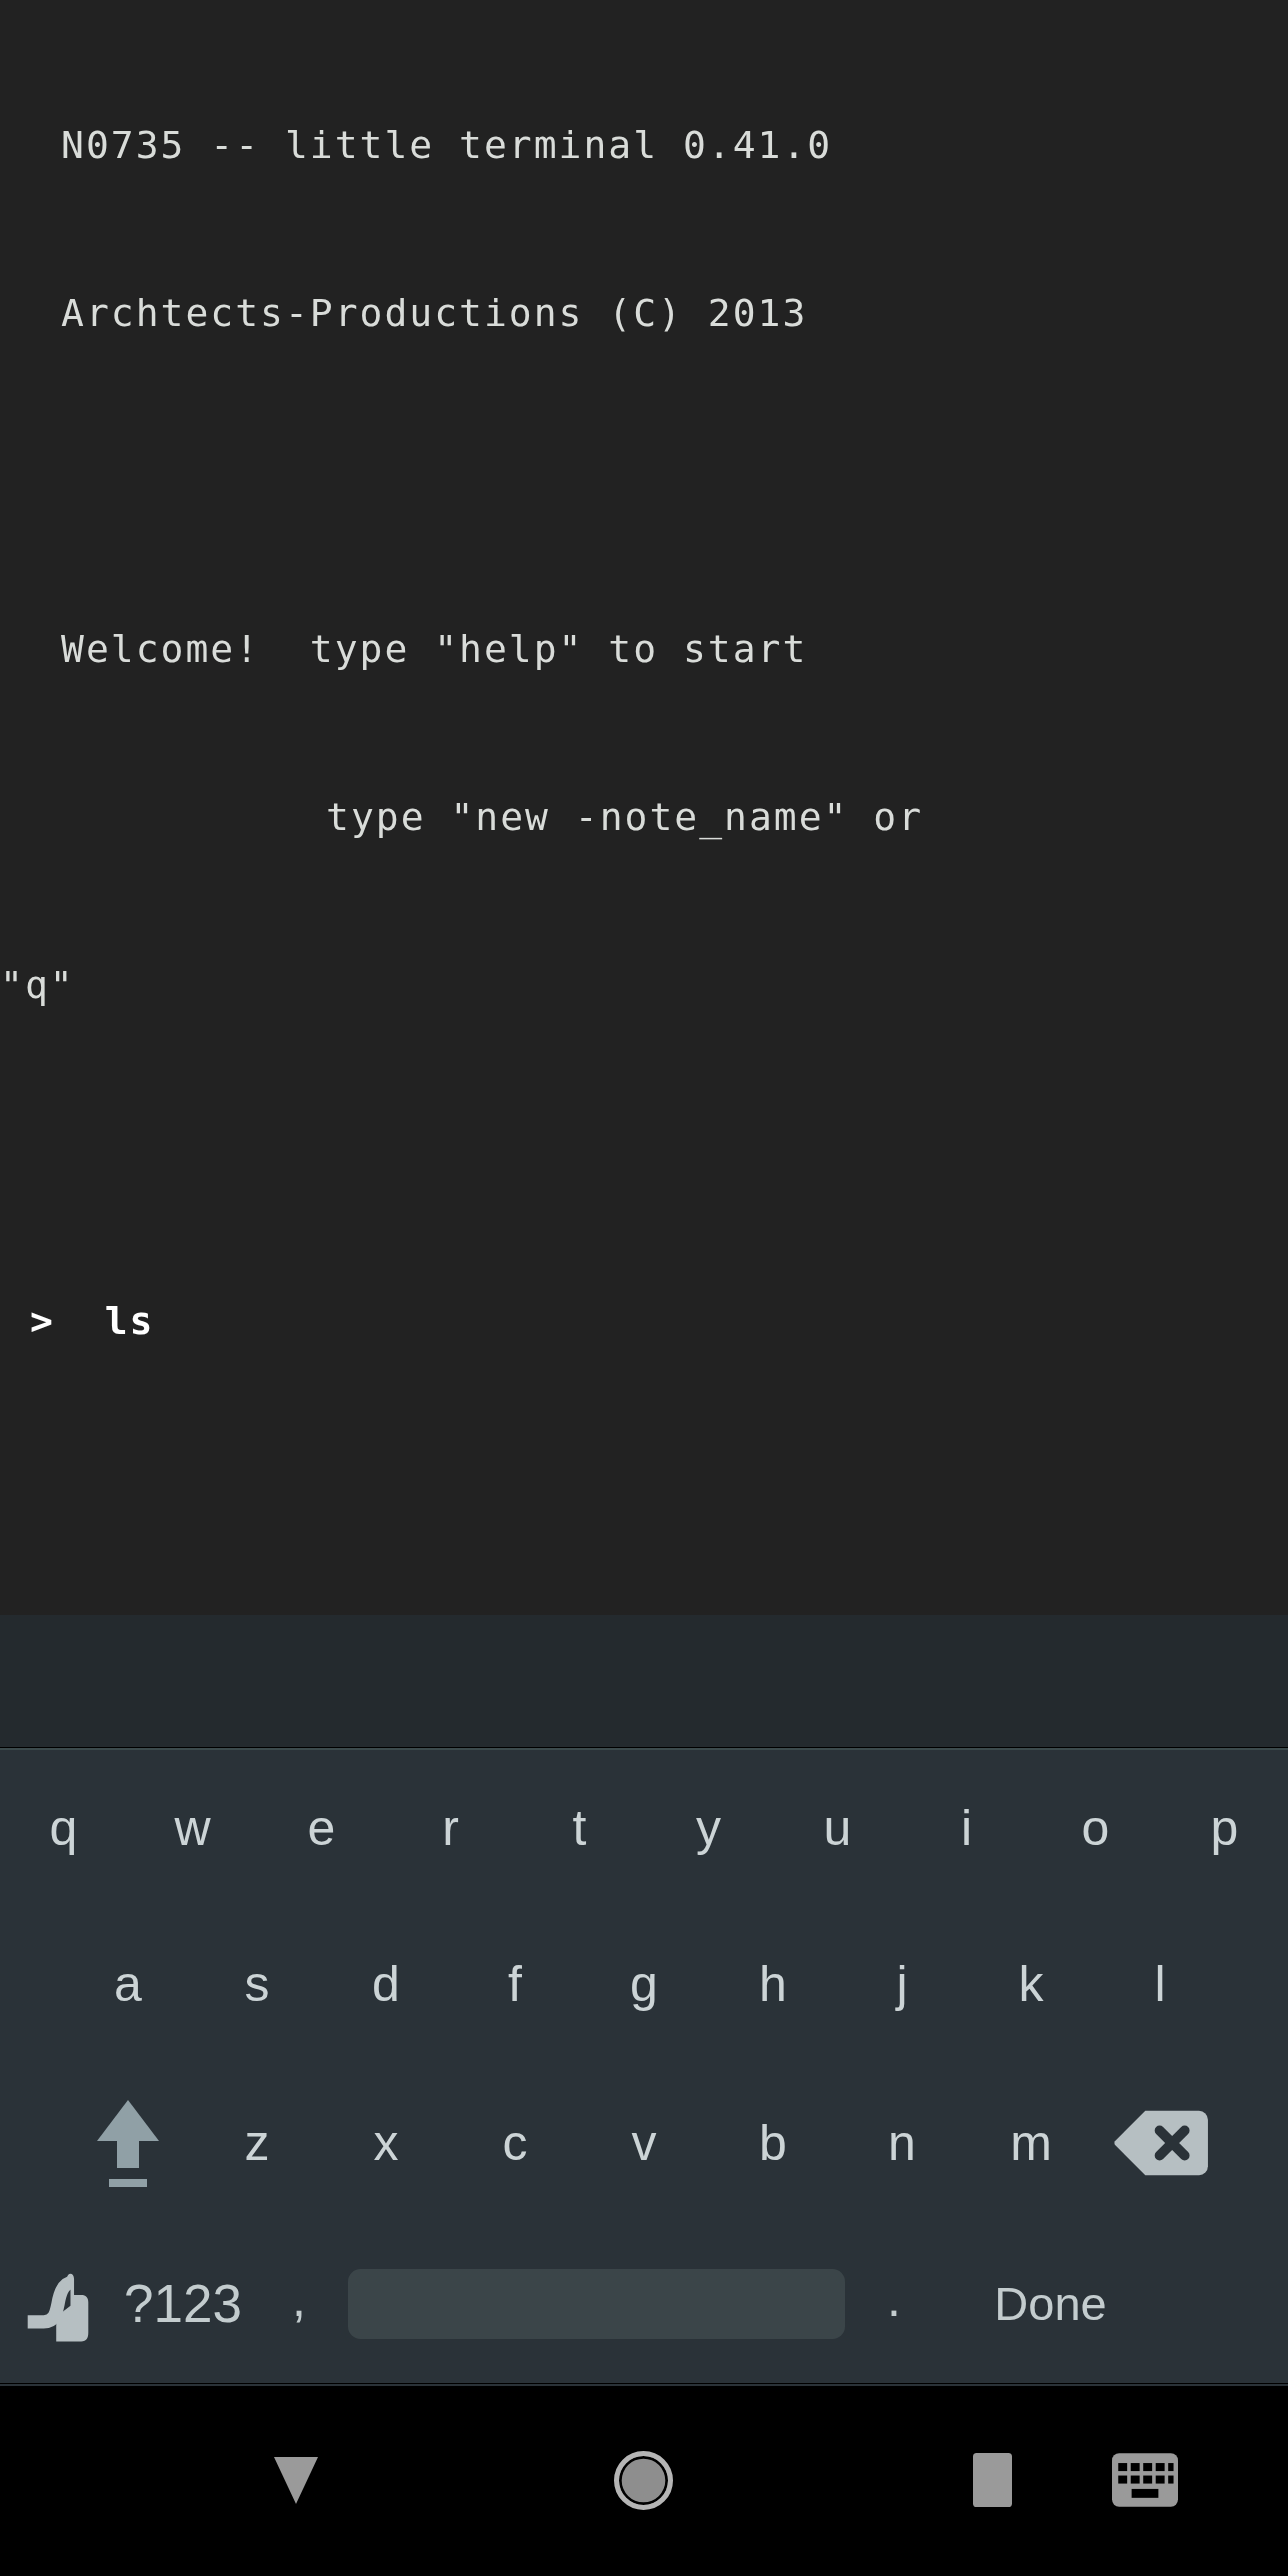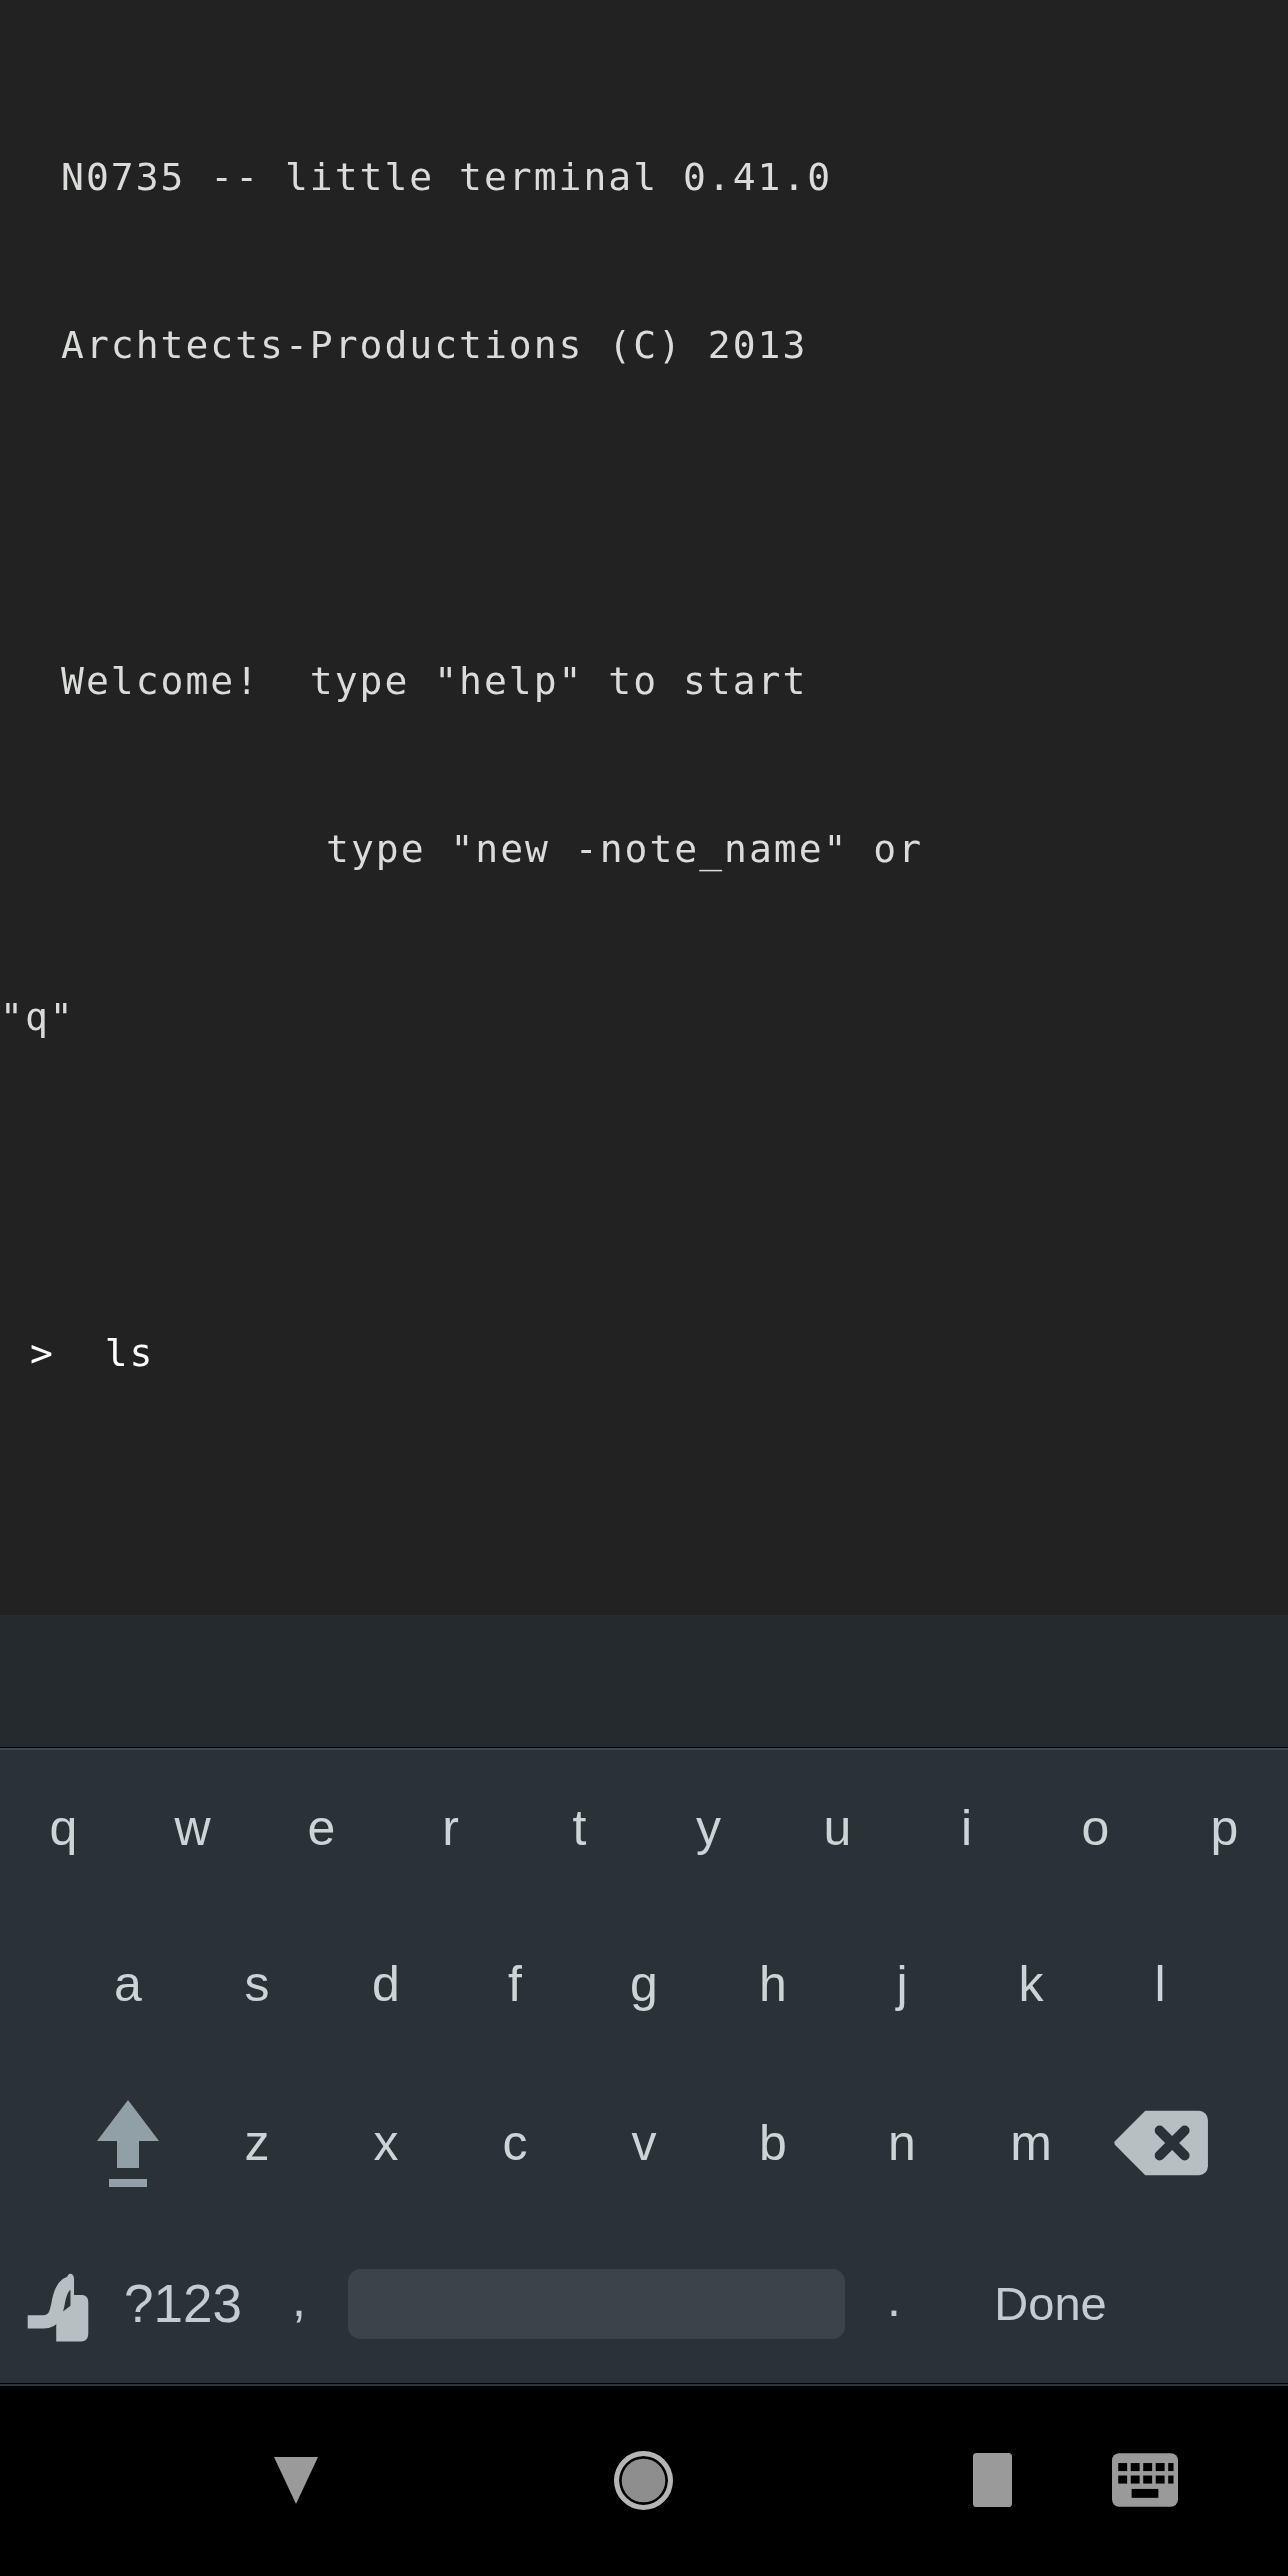--- a/index.html
+++ b/index.html
@@ -27,30 +27,30 @@
   }
   #term-text {
     font-family:"DejaVu Sans Mono", "Liberation Mono", monospace;
     font-size:38px;
     line-height:56px;
     color:#d9dcd9;
     letter-spacing:2px;
     white-space:pre-wrap;
     word-break:break-word;
     padding:5.4px 0 0 0;
-    margin-top:32px;
   }
   .tline { display:block; white-space:pre-wrap; }
   .tline.indent { padding-left:61px; }
   .tline.blank { height:56px; }
   .prompt-line {
     display:block;
     color:#ffffff;
     padding-left:30px;
     white-space:pre;
+    font-weight:bold;
   }
 
   
   #kb-gap {
     position:absolute;
     left:0; top:1615px;
     width:1288px; height:132px;
     background:#242a2e;
   }
   #kb-divider {

